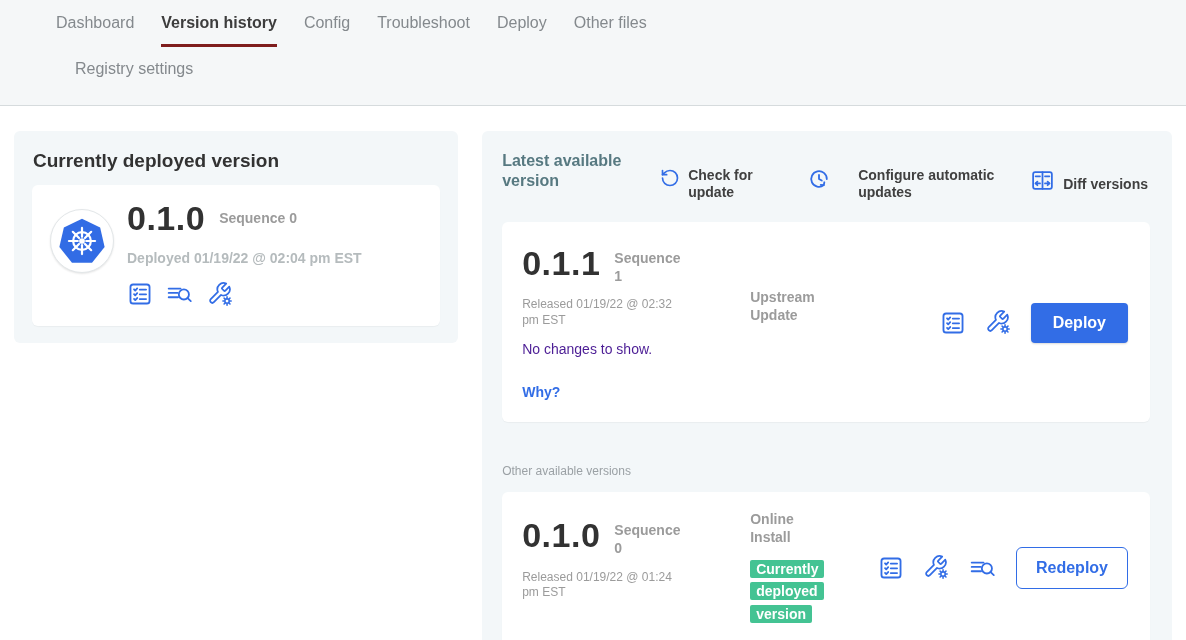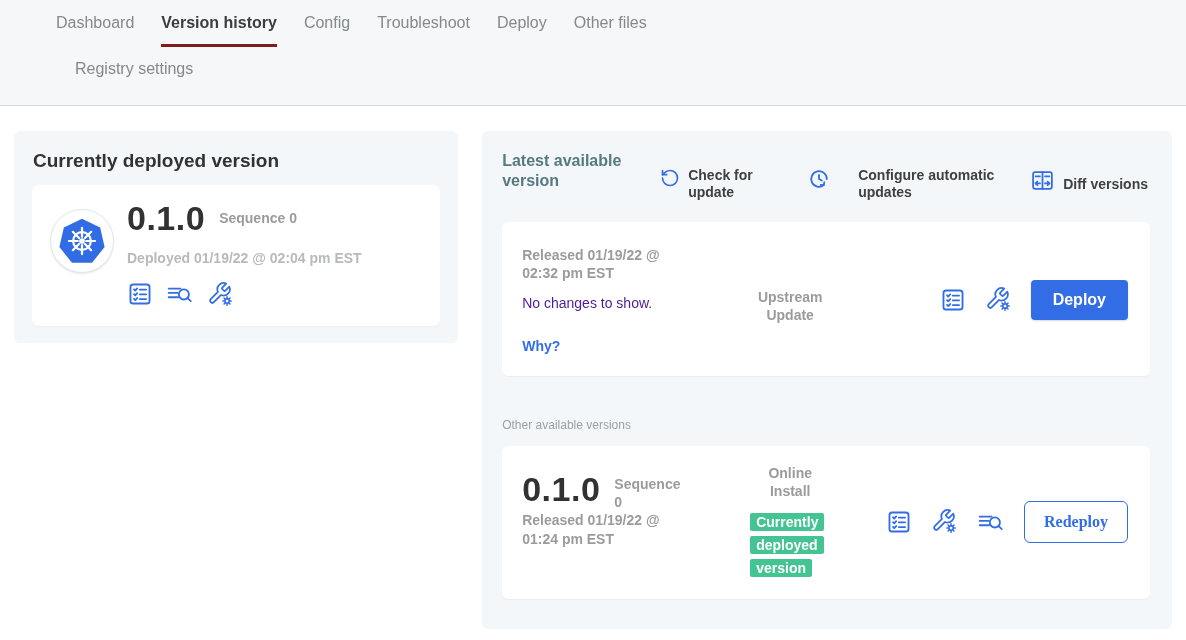--- a/index.html
+++ b/index.html
@@ -64,43 +64,43 @@
   .action-1 .lbl { width:82px; }
   .action-2 { margin-left:38px;gap:28px; }
   .action-2 .lbl { width:172px; }
   .action-3 { margin-left:auto; align-items:flex-end; margin-right:2px; }
   .action-3 .lbl { white-space:nowrap; }
 
   .release-card { margin-top:21px; padding:24px 22px 22px 20px; display:flex; }
   .release-card.compact { margin-top:14px; padding:18px 22px 20px 20px; }
   .col-version { width:228px; flex:0 0 auto; }
   .released {
-    width:160px; font-size:14px; font-weight:700; color:#9b9b9b;
-    line-height:1.3; 
+    width:160px; font-size:12px; font-weight:400; color:#9b9b9b;
+    line-height:1.3; margin-top:12px;
   }
   .note { font-size:14px; color:#4c1d95; margin-top:13px; }
   .why { font-size:14px; font-weight:700; color:#326de6; margin-top:27px; cursor:pointer; }
   .col-source { width:118px; flex:0 0 auto; font-size:14px; font-weight:700; color:#9b9b9b; line-height:1.3; }
-  .col-source .src { width:80px;text-align:center; }
+  .col-source .src { width:80px; }
   .col-source.pushed { padding-top:42px; }
   .badge-wrap { width:94px; margin-top:11px; line-height:1.62; }
   .badge {
     background:#44c393; color:#ffffff; font-size:14px; font-weight:700;
     padding:1px 6px; border-radius:2px;
     -webkit-box-decoration-break:clone; box-decoration-break:clone;
   }
   .right-group { margin-left:auto; display:flex; align-items:center; gap:19px; align-self:center; }
   .btn-deploy {
     background:#326de6; color:#fff; border:none; border-radius:4px;
     font-family:inherit; font-size:16px; font-weight:700;
     padding:11px 22px; cursor:pointer; box-shadow:0 1px 2px rgba(0,0,0,.15);
   }
   .btn-redeploy {
     background:#fff; color:#326de6; border:1px solid #326de6; border-radius:6px;
-    font-family:Liberation Serif, serif; font-size:16px; font-weight:700;
+    font-family:Liberation Sans, sans-serif; font-size:16px; font-weight:700;
     padding:11px 19px; cursor:pointer;
   }
   .other-title { font-size:12px; font-weight:400; color:#9ba1a5; margin-top:42px; }
 </style>
 </head>
 <body>
 
 <svg width="0" height="0" style="position:absolute" aria-hidden="true">
   <defs>
     <symbol id="i-checklist" viewBox="0 0 24 24">
@@ -246,20 +246,24 @@
       <div class="action action-3">
         <svg class="ic" width="25" height="25">
             <use href="#i-diff"></use>
           </svg>
         <span class="lbl">Diff versions</span>
       </div>
     </div>
 
     <div class="white-card release-card">
       <div class="col-version">
+        <div class="version-line">
+          <span class="version-big">0.1.1</span>
+          <span class="seq wrap">Sequence 1</span>
+        </div>
         <div class="released">Released 01/19/22 @ 02:32 pm EST</div>
         <div class="note">No changes to show.</div>
         <div class="why">Why?</div>
       </div>
       <div class="col-source pushed">
         <div class="src">Upstream Update</div>
       </div>
       <div class="right-group">
         <svg class="ic" width="26" height="26">
             <use href="#i-checklist"></use>

